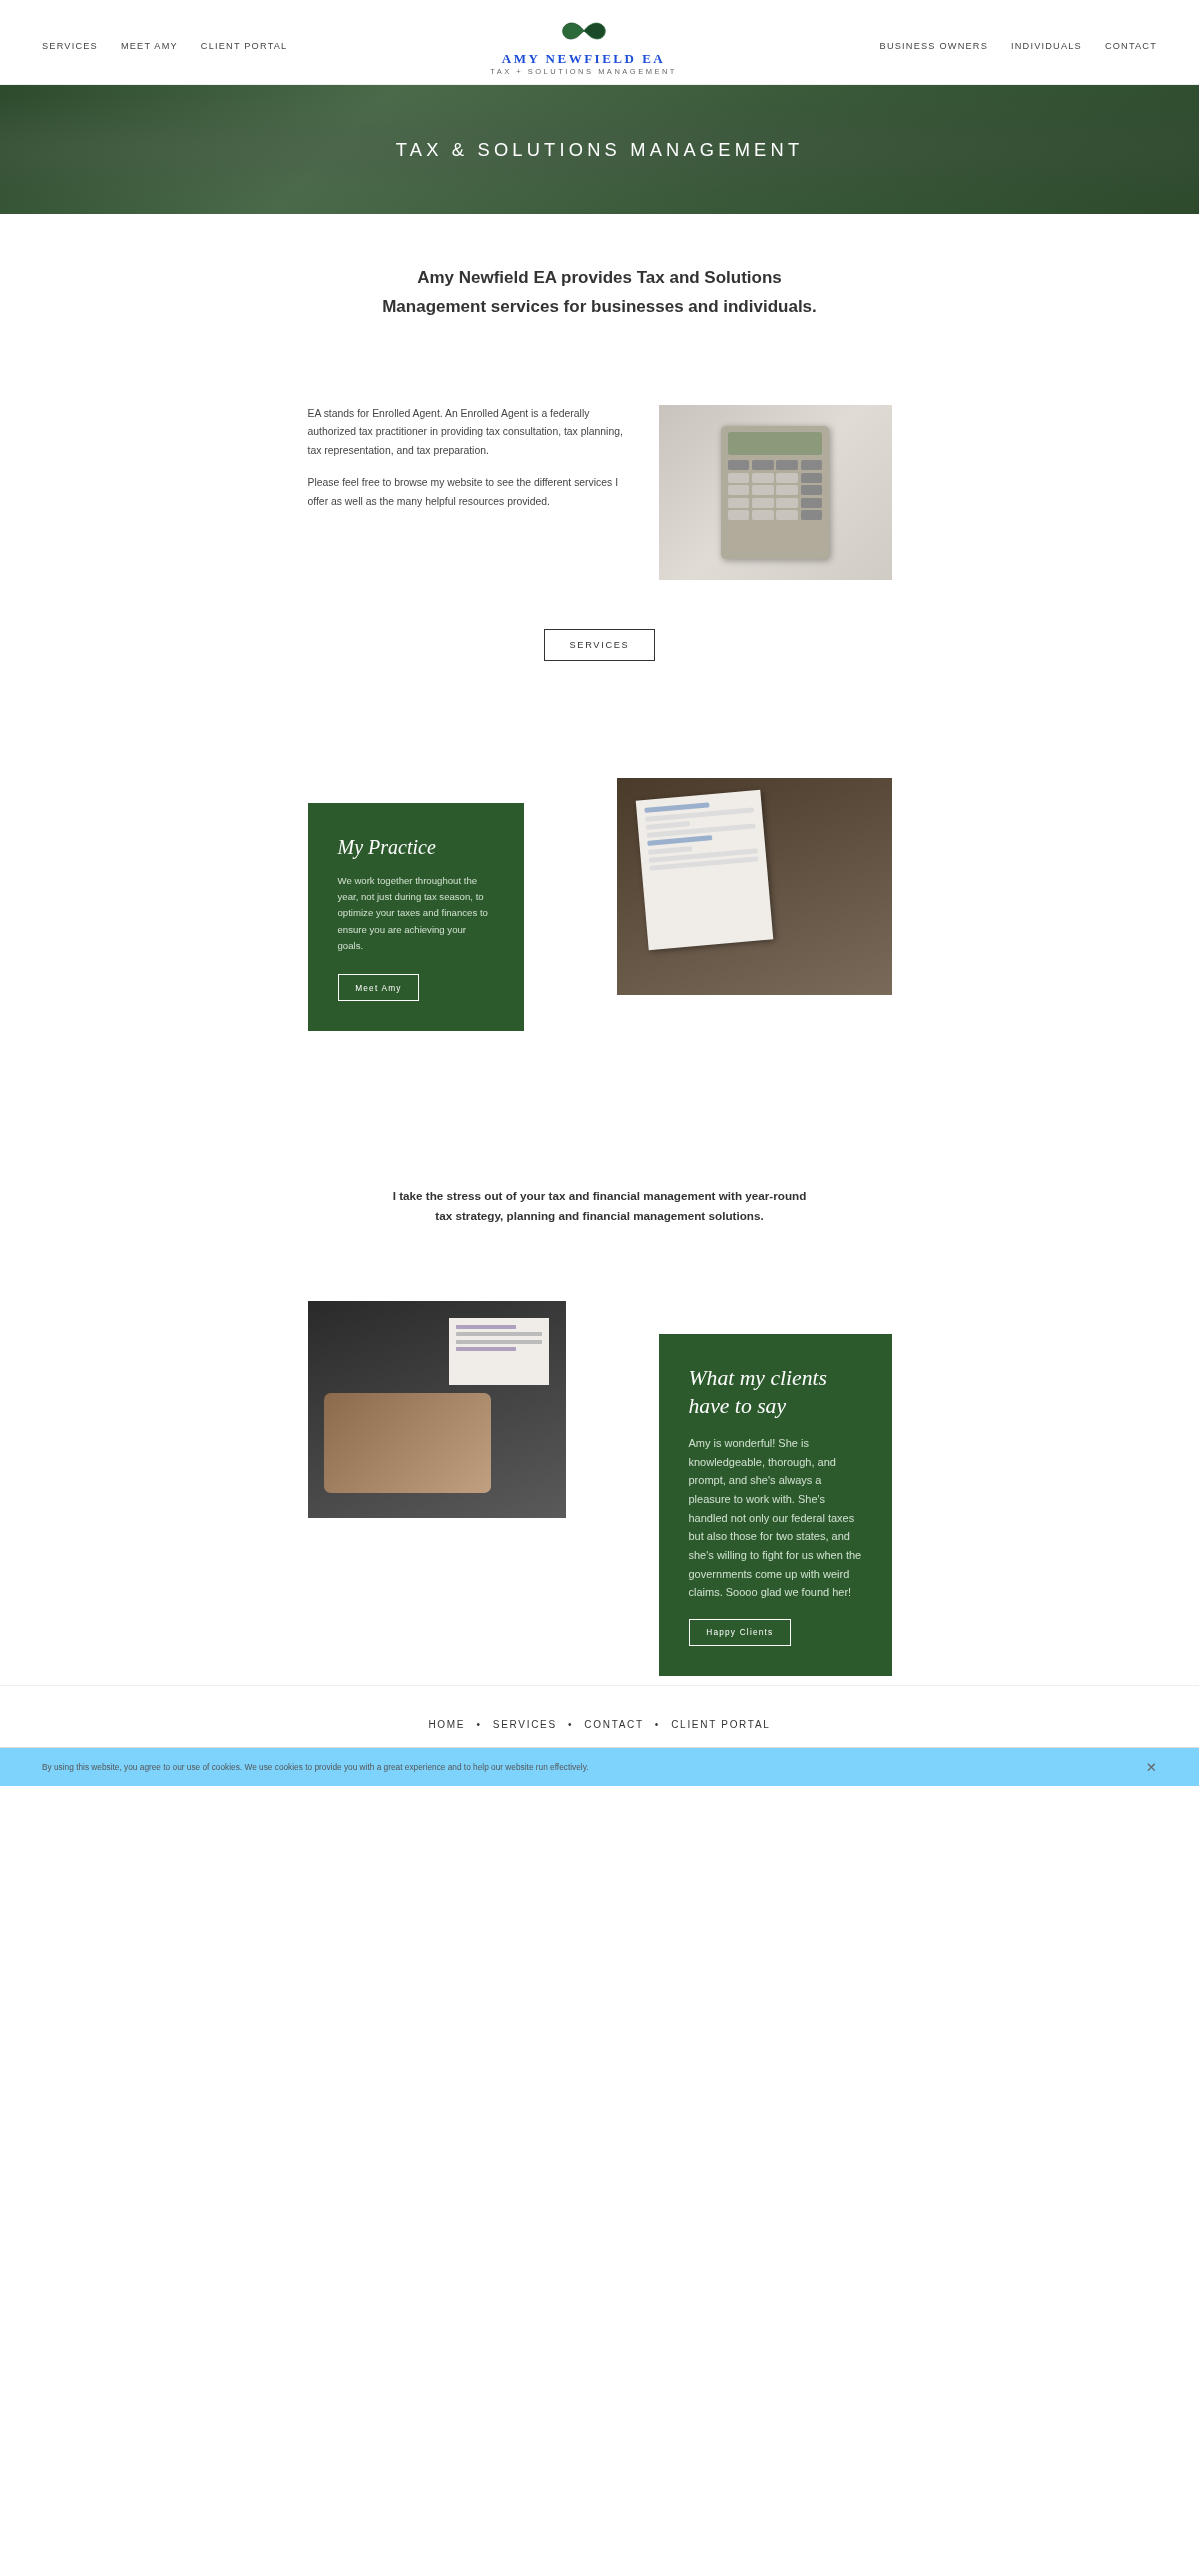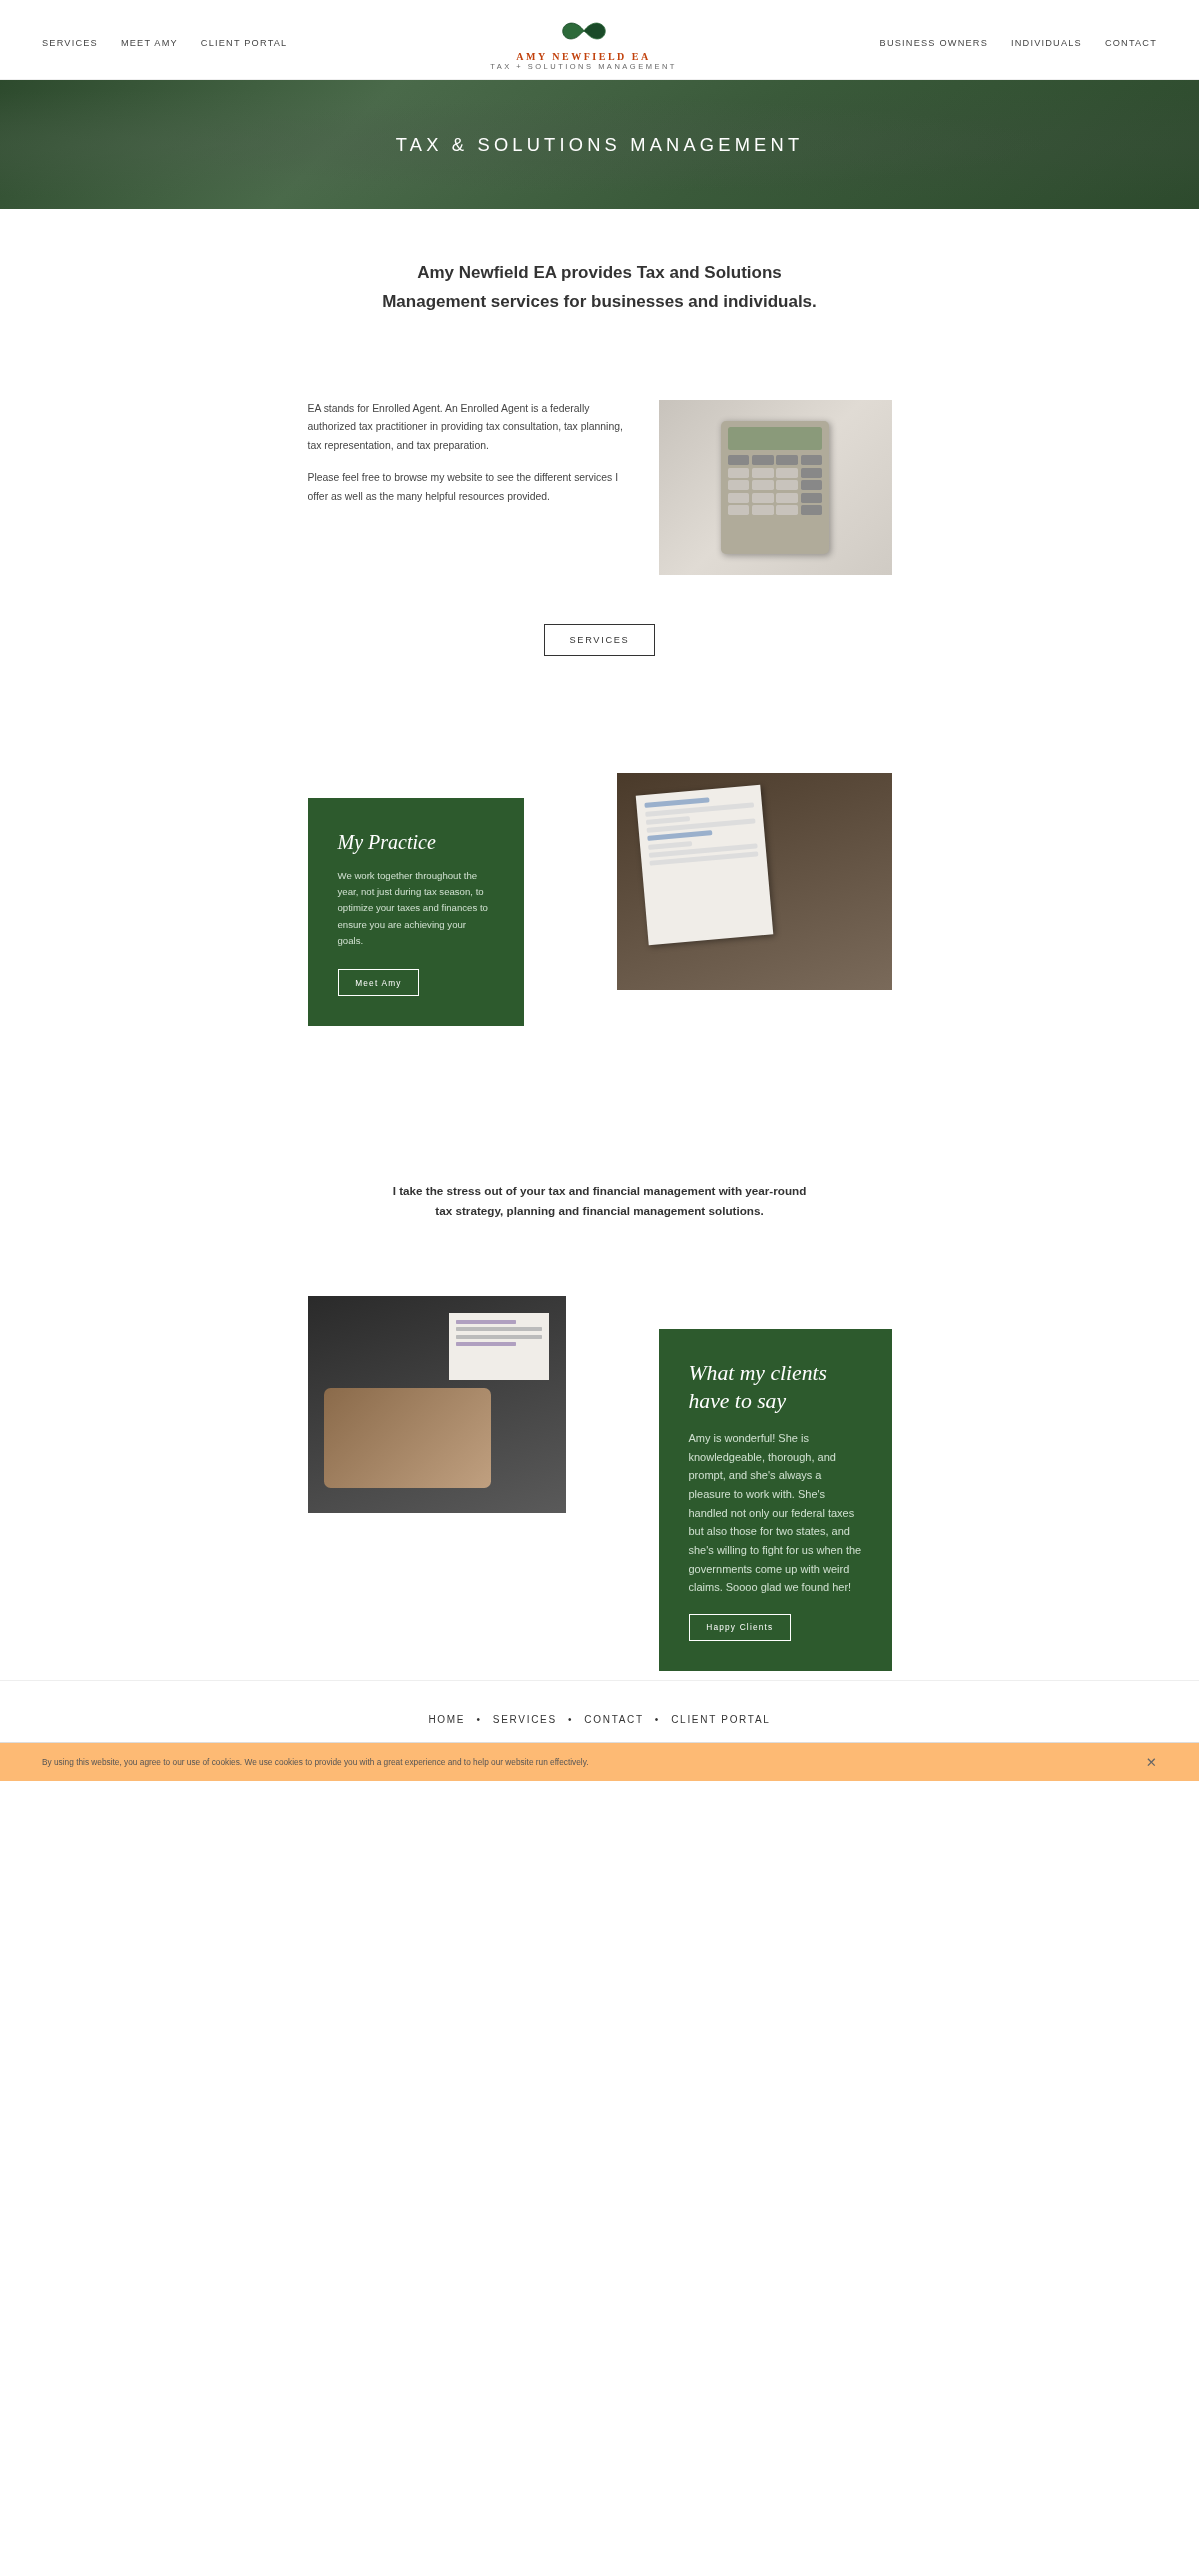--- a/index.html
+++ b/index.html
@@ -26,24 +26,24 @@
       font-family: Arial, Helvetica, sans-serif;
       font-size: 9.2px;
       letter-spacing: 1.2px;
       text-transform: uppercase;
       color: #444;
       text-decoration: none;
       cursor: pointer;
     }
     .brand-name {
       font-family: Georgia, serif;
-      font-size: 10px;
+      font-size: 13px;
       letter-spacing: 2.5px;
       font-weight: bold;
-      color: #c2410c;
+      color: #1d4ed8;
       text-transform: uppercase;
     }
     .brand-sub {
       font-family: Arial, sans-serif;
       font-size: 7.5px;
       letter-spacing: 2.5px;
       color: #666;
       text-transform: uppercase;
     }
 
@@ -360,21 +360,21 @@
       font-family: Arial, sans-serif;
       font-size: 10px;
       letter-spacing: 1.7px;
       color: #333;
       text-transform: uppercase;
     }
     .footer-nav-links span { margin: 0 6.7px; }
 
     
     .cookie-bar {
-      background: #fdba74;
+      background: #7dd3fc;
       border-top: 0.8px solid #ddd;
       padding: 11.7px 42px;
       display: flex;
       align-items: center;
       justify-content: space-between;
     }
     .cookie-bar p {
       font-family: Arial, sans-serif;
       font-size: 8.3px;
       color: #555;

